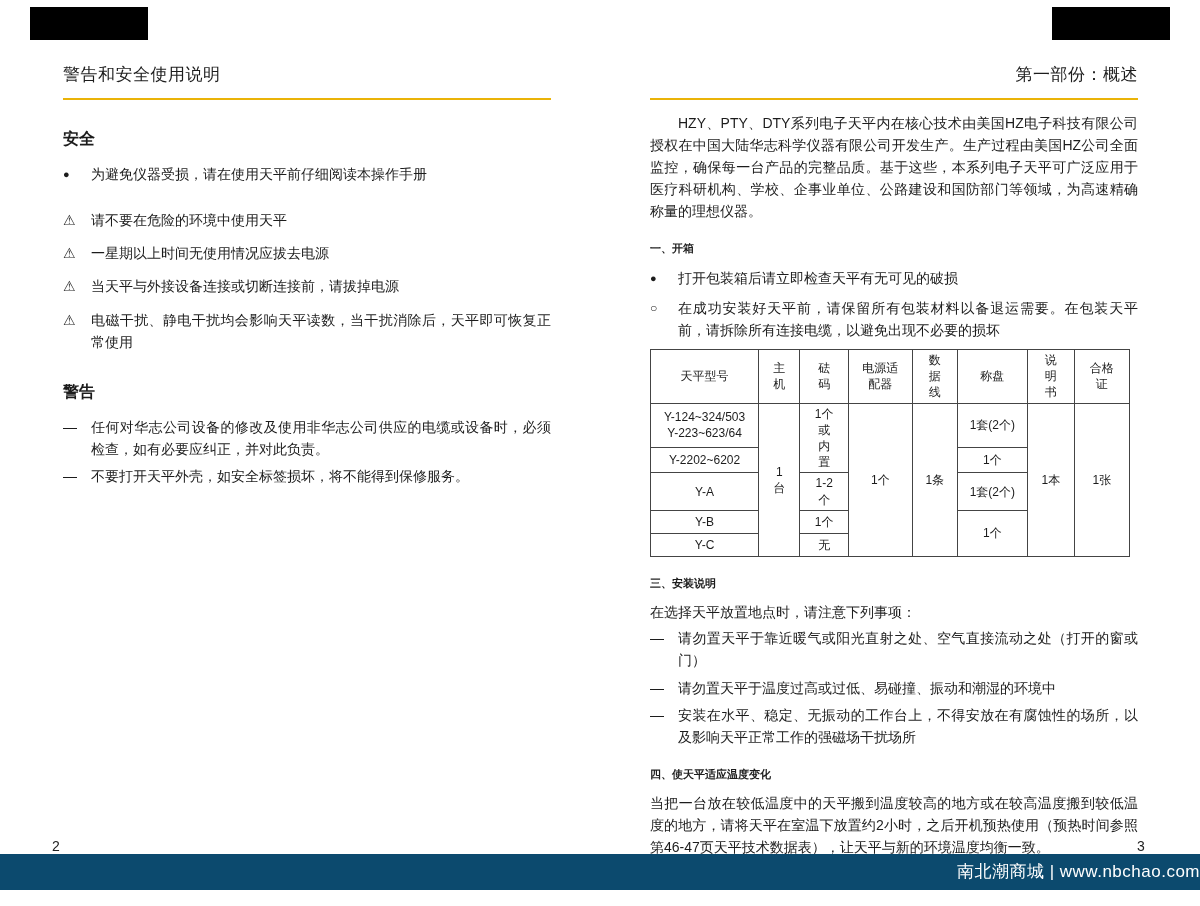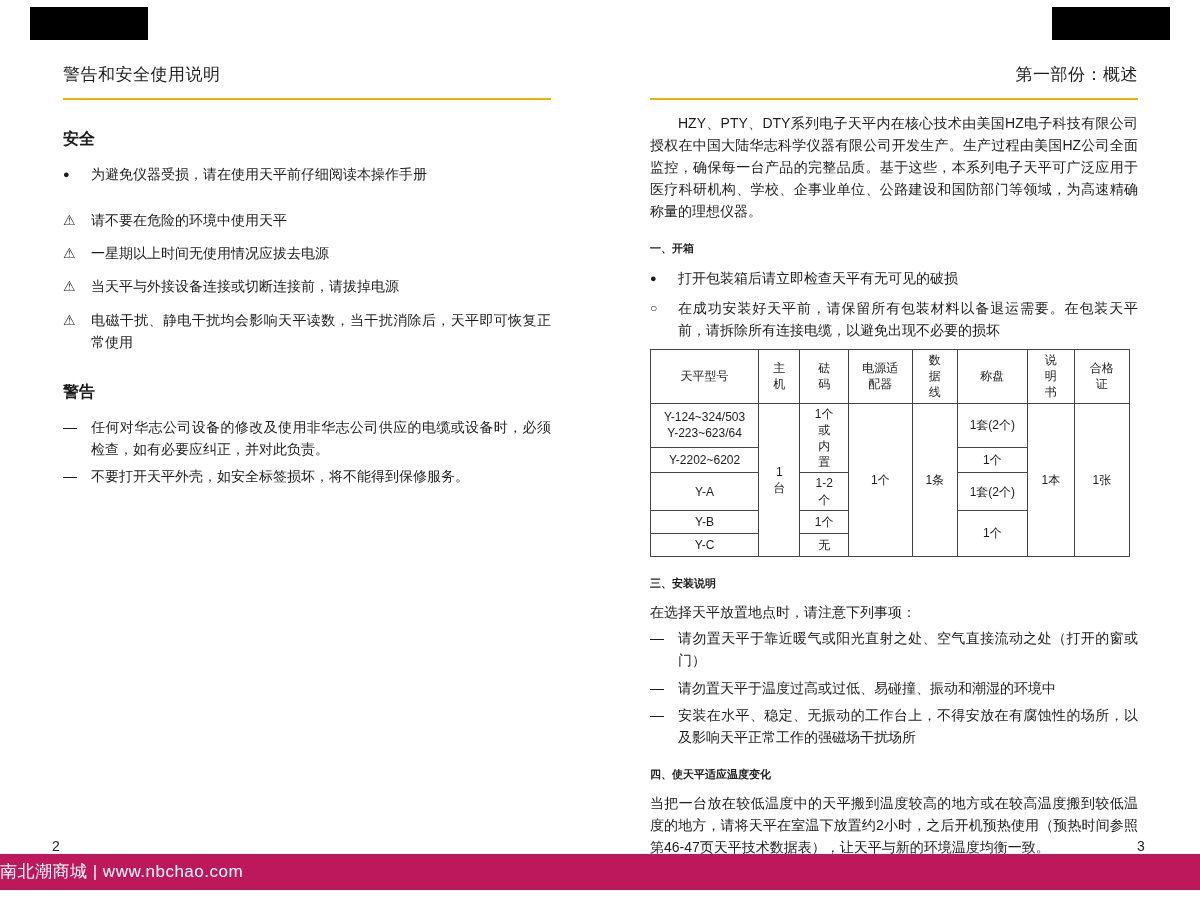--- a/index.html
+++ b/index.html
@@ -52,21 +52,21 @@
     padding:2px 12px; font-weight:normal;
   }
   table.packing th { height:24px; }
   table.packing tr.tall td { height:40px; }
   table.packing tr.short td { height:23px; }
   td.model-left { text-align:left; padding-left:7px; }
   td.nowrap { white-space:nowrap; }
 
   .footer-bar {
     position:absolute; left:0; top:854px; width:1200px; height:36px;
-    background:#be185d; color:#fff; text-align:left; line-height:36px;
+    background:#0c4a6e; color:#fff; text-align:right; line-height:36px;
     font-size:17px; letter-spacing:0.5px;
   }
   .page-num { position:absolute; top:838px; font-size:14px; color:#222; }
   .page-num-left { left:52px; }
   .page-num-right { left:1137px; }
 </style>
 </head>
 <body>
 
 <div class="page">

